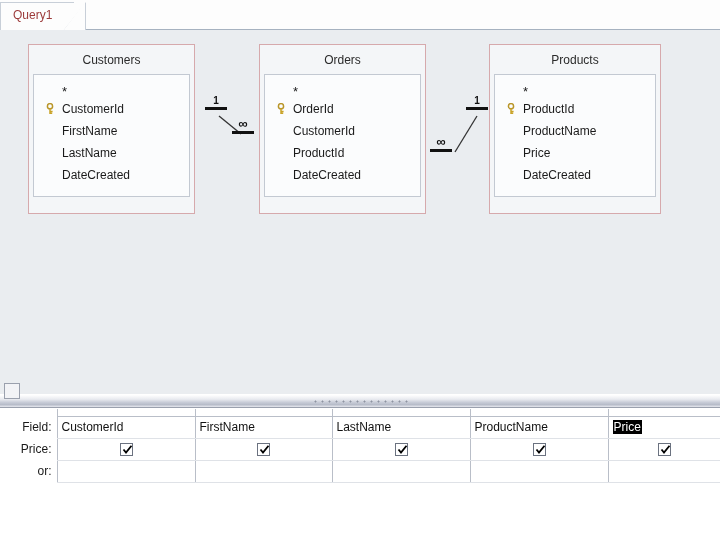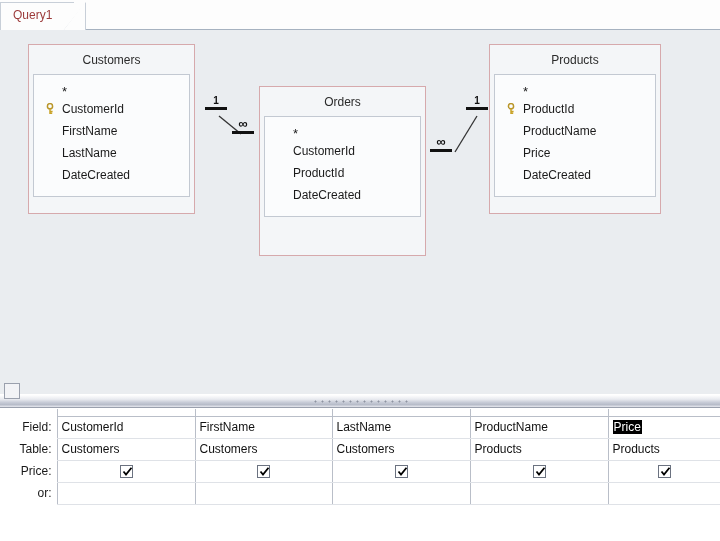--- a/index.html
+++ b/index.html
@@ -191,26 +191,35 @@
           <span class="field-ico"></span>
           <span class="field-name">LastName</span>
         </div>
         <div class="fieldrow">
           <span class="field-ico"></span>
           <span class="field-name">DateCreated</span>
         </div>
       </div>
     </div>
 
-    <div class="tablebox" style="left:259px; top:14px; width:167px; height:170px;margin-top:42px;">
+    <div class="tablebox" style="left:259px; top:14px; width:167px; height:170px;">
       <div class="tablebox-title">Orders</div>
       <div class="tablebox-fields">
         <div class="fieldrow asterisk">
           <span class="field-ico"></span>
           <span class="field-name">*</span>
+        </div>
+        <div class="fieldrow">
+          <span class="field-ico">
+            <svg width="11" height="12" viewBox="0 0 11 12">
+                <circle cx="4" cy="3.2" r="2.6" fill="none" stroke="#b9962a" stroke-width="1.5"></circle>
+                <path d="M4 5.6 L4 11 M4 8.4 L6.6 8.4 M4 10.2 L6.2 10.2" stroke="#c9a227" stroke-width="1.5" fill="none"></path>
+              </svg>
+          </span>
+          <span class="field-name">OrderId</span>
         </div>
         <div class="fieldrow">
           <span class="field-ico"></span>
           <span class="field-name">CustomerId</span>
         </div>
         <div class="fieldrow">
           <span class="field-ico"></span>
           <span class="field-name">ProductId</span>
         </div>
         <div class="fieldrow">
@@ -302,28 +311,20 @@
 
         <tr class="row-field">
           <td class="rowlabel">Field:</td>
           <td class="cell firstcol">CustomerId</td>
           <td class="cell">FirstName</td>
           <td class="cell">LastName</td>
           <td class="cell">ProductName</td>
           <td class="cell"><span class="sel">Price</span></td>
         </tr>
 
-        <tr>
-          <td class="rowlabel">Table:</td>
-          <td class="cell firstcol">Customers</td>
-          <td class="cell">Customers</td>
-          <td class="cell">Customers</td>
-          <td class="cell">Products</td>
-          <td class="cell">Products</td>
-        </tr>
 
 
         <tr>
           <td class="rowlabel">Price:</td>
           <td class="cell firstcol cell-checkbox">
             <span class="chk"><svg width="11" height="11" viewBox="0 0 11 11">
                   <path d="M1.5 5.5 L4 8.5 L9.5 1.8" stroke="#000" stroke-width="1.8" fill="none"></path>
                 </svg></span>
           </td>
           <td class="cell cell-checkbox">

